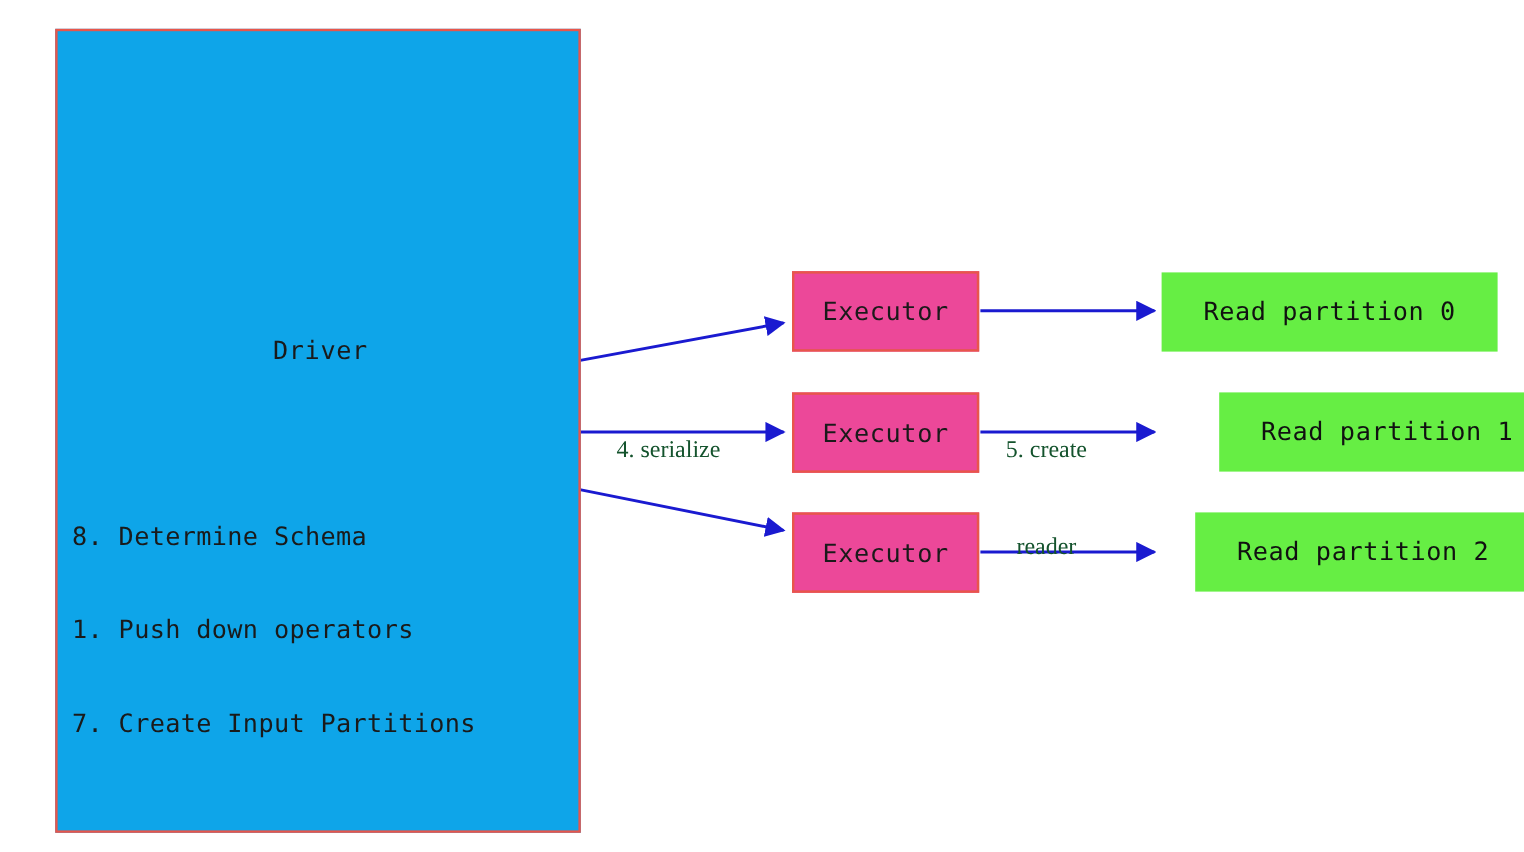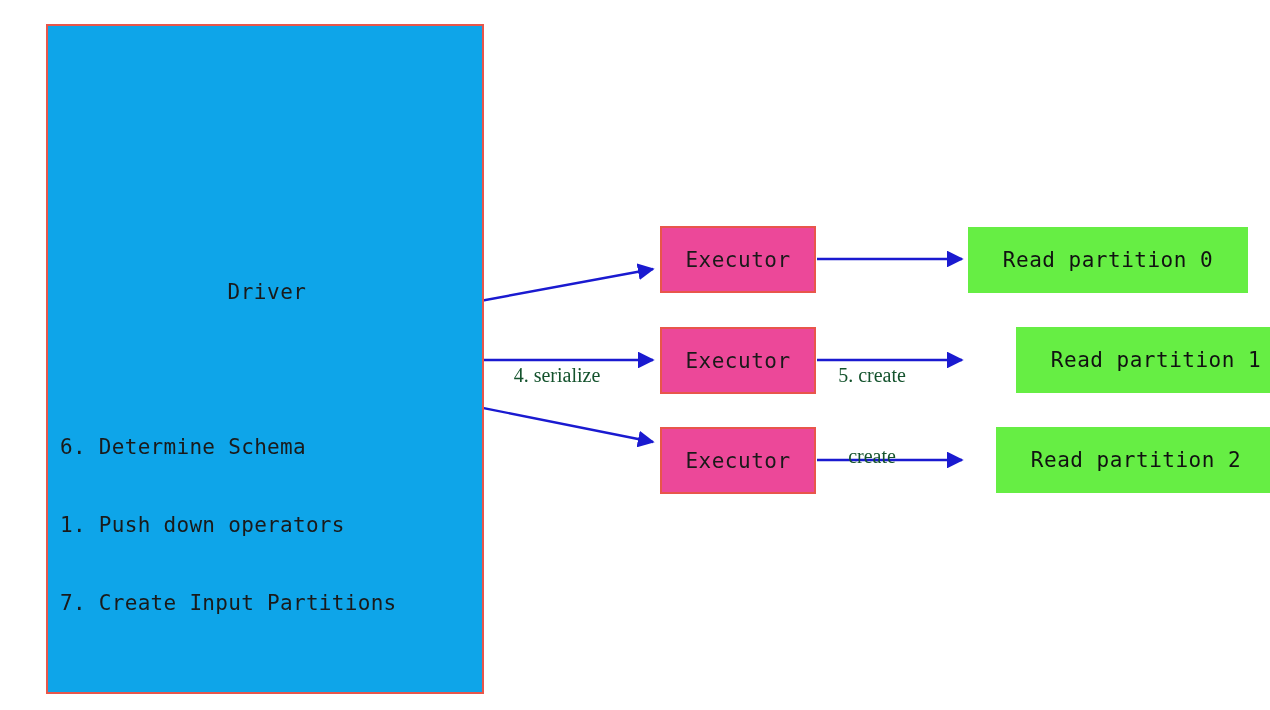--- a/index.html
+++ b/index.html
@@ -145,21 +145,21 @@
     <line x1="817" y1="259" x2="962" y2="259" stroke="#1a1ad0" stroke-width="2.4" marker-end="url(#arrowhead)"></line>
 
     <line x1="817" y1="360" x2="962" y2="360" stroke="#1a1ad0" stroke-width="2.4" marker-end="url(#arrowhead)"></line>
 
     <line x1="817" y1="460" x2="962" y2="460" stroke="#1a1ad0" stroke-width="2.4" marker-end="url(#arrowhead)"></line>
   </svg>
 
   <div class="driver-box">
     <div class="driver-title">Driver</div>
     <div class="driver-steps">
-      <span class="step-line">6. Determine Schema</span>
+      <span class="step-line">8. Determine Schema</span>
       <span class="step-line">1. Push down operators</span>
       <span class="step-line">7. Create Input Partitions</span>
     </div>
   </div>
 
   <div class="exec-box" style="left:660px; top:226px;">
     <span class="exec-label">Executor</span>
   </div>
   <div class="exec-box" style="left:660px; top:327px;">
     <span class="exec-label">Executor</span>
@@ -177,16 +177,16 @@
   <div class="part-box" style="left:996px; top:427px;">
     <span class="part-label">Read partition 2</span>
   </div>
 
   <div class="edge-label" id="label-serialize">
     <span class="lbl-line">4. serialize</span>
   </div>
 
   <div class="edge-label" id="label-create">
     <span class="lbl-line">5. create</span>
-    <span class="lbl-line">create</span>
+    <span class="lbl-line">reader</span>
   </div>
 
 </div>
 
 </body></html>

